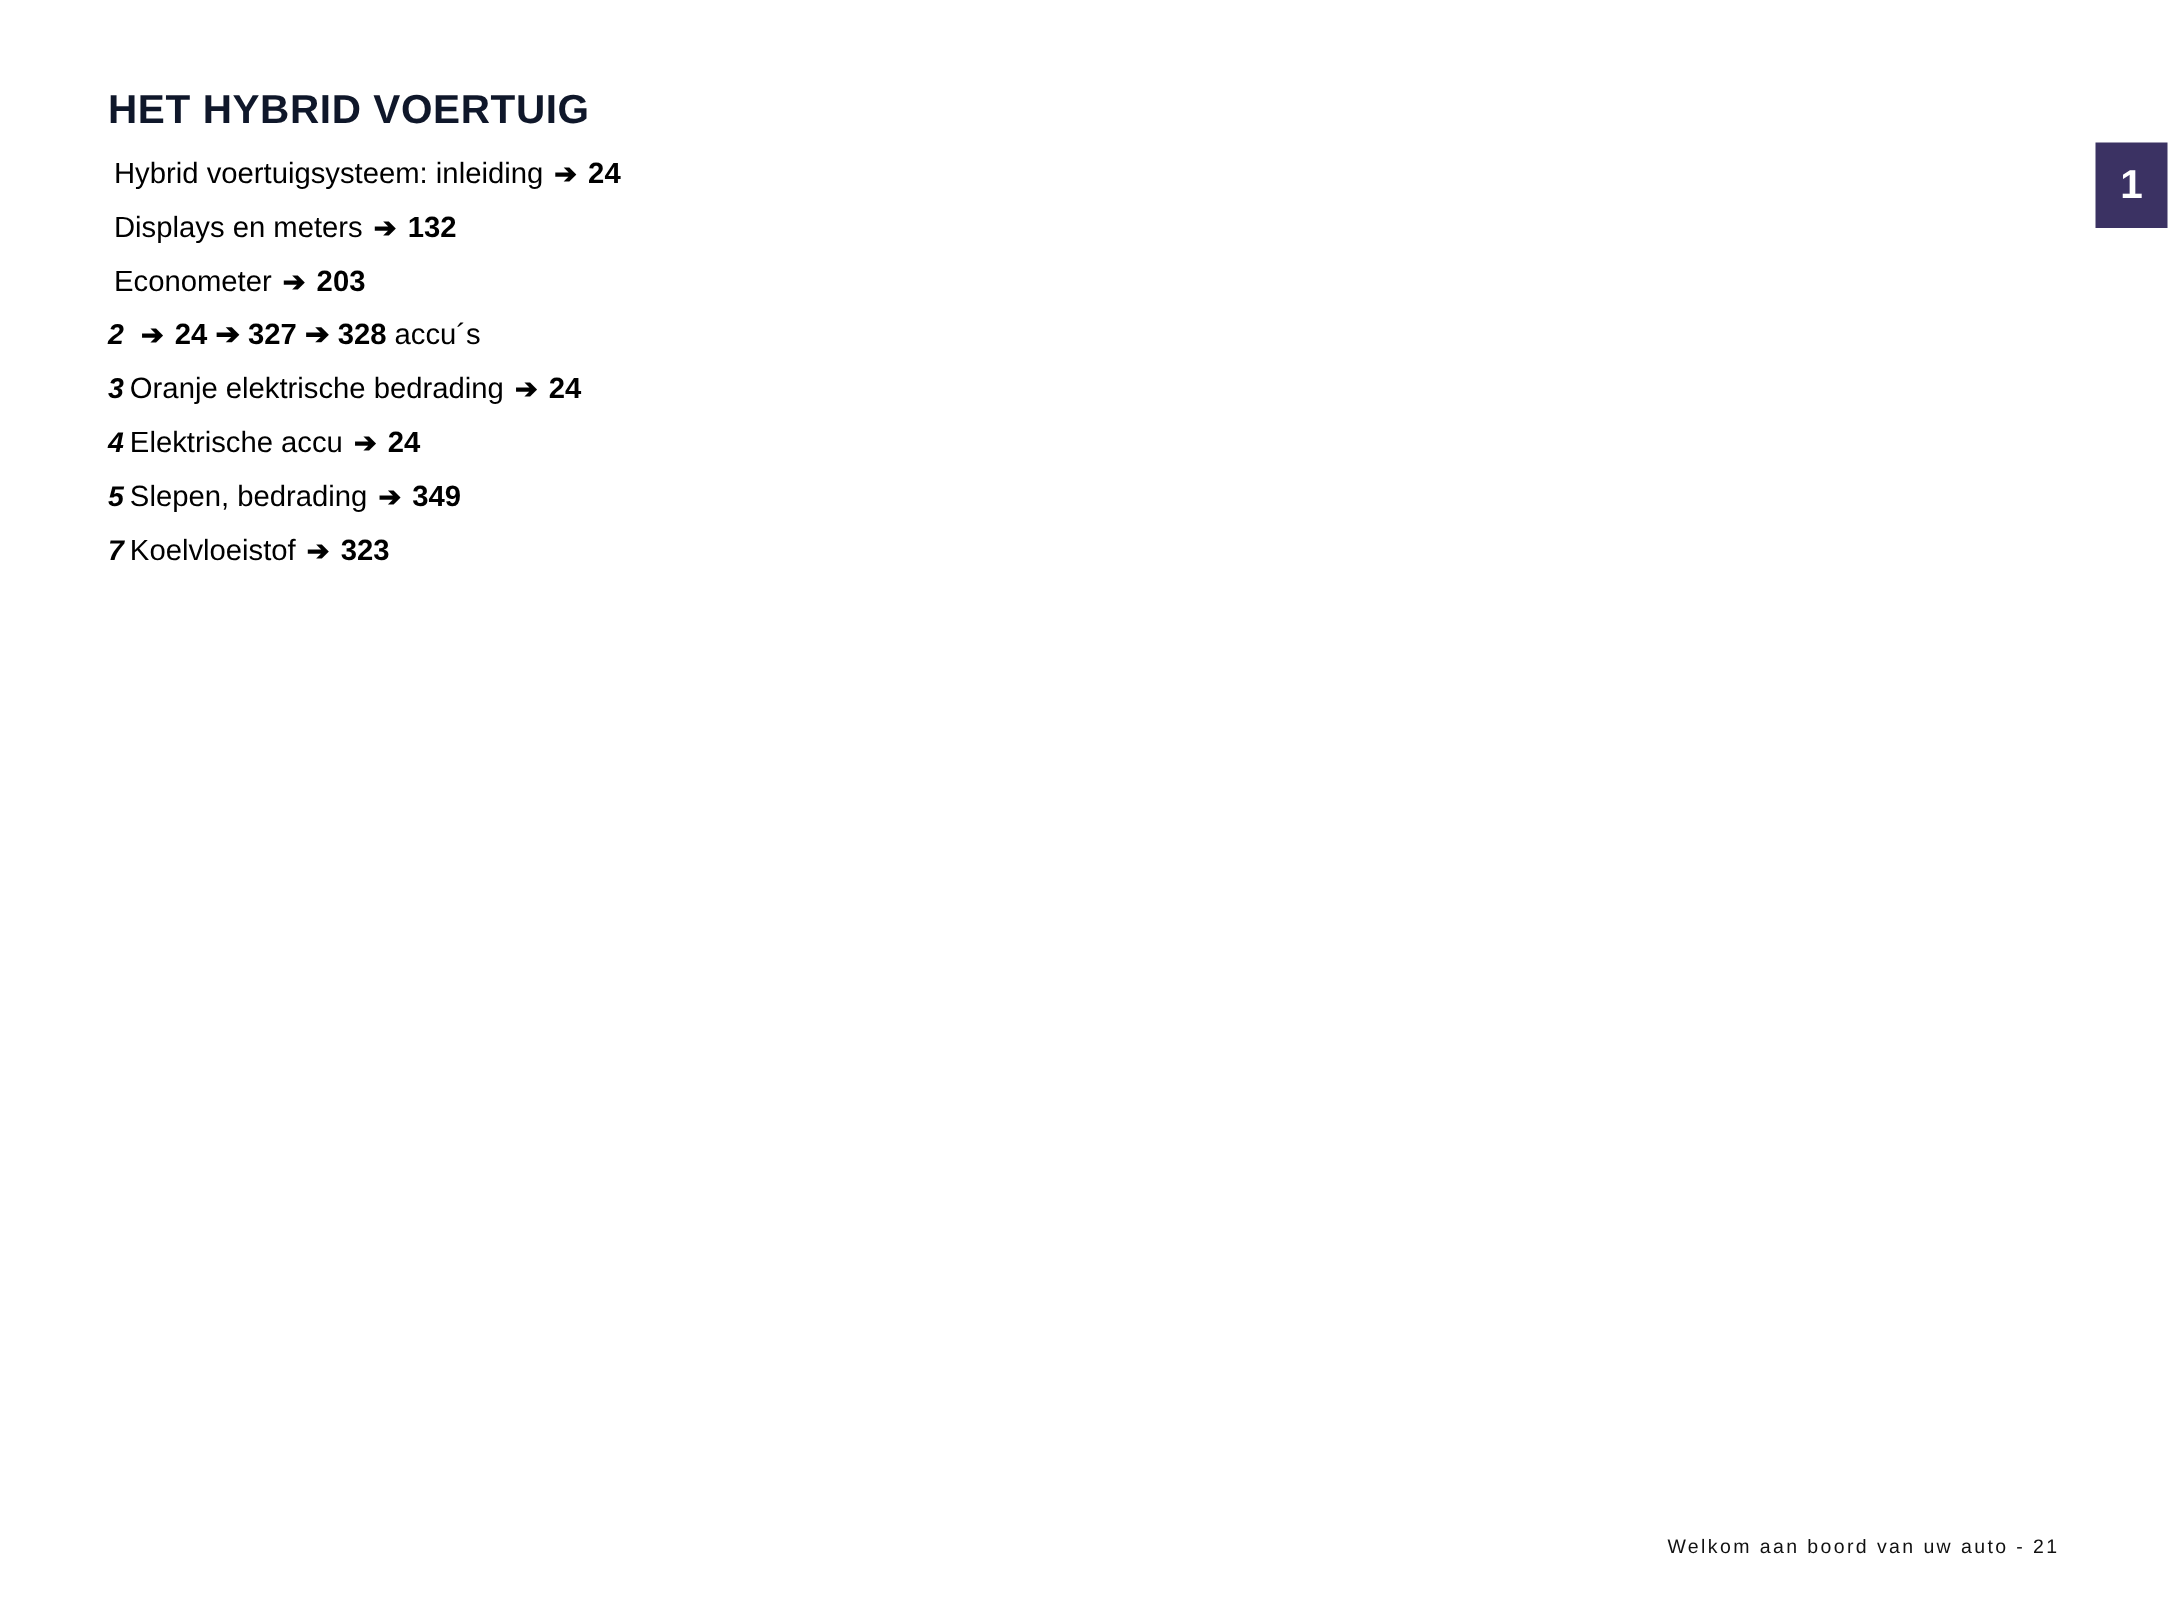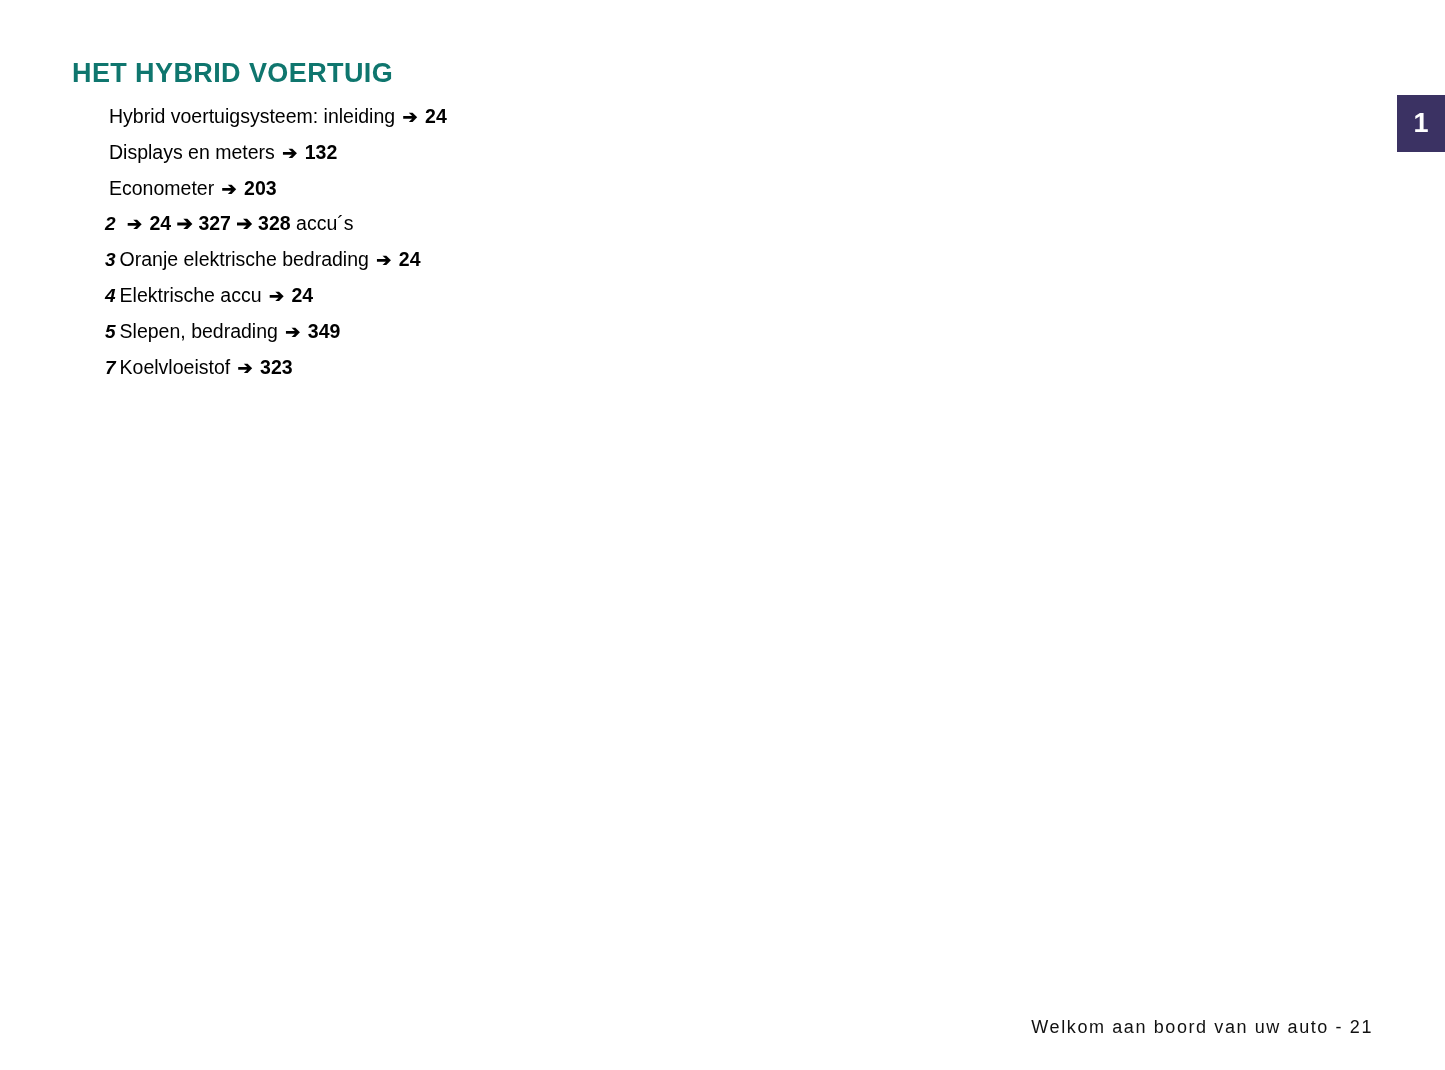--- a/index.html
+++ b/index.html
@@ -37,36 +37,35 @@
     font-family: "Liberation Sans", sans-serif;
   }
 
   .page-title {
     position: absolute;
     left: 72px;
     top: 40px;
     font-size: 27px;
     font-weight: bold;
     letter-spacing: 0.4px;
-    color: #0f766e;
+    color: #0f172a;
   }
 
   .toc {
     position: absolute;
     left: 72px;
     top: 99px;
     width: 1200px;
   }
 
   .toc-row {
     font-size: 19.5px;
     line-height: 34.8px;
     white-space: nowrap;
     color: #000000;
-    margin-left: 33px;
   }
 
   .num {
     font-style: italic;
     font-weight: bold;
     font-size: 19px;
     margin-right: 4px;
   }
 
   .lbl {
@@ -80,21 +79,21 @@
   }
 
   .pg {
     font-weight: bold;
   }
 
   .footer {
     position: absolute;
     right: 72px;
     bottom: 32px;
-    font-size: 18px;
+    font-size: 13px;
     letter-spacing: 1.6px;
     color: #111111;
     font-family: "Liberation Sans", sans-serif;
   }
 </style>
 </head>
 <body>
 
 <div class="page">
 

